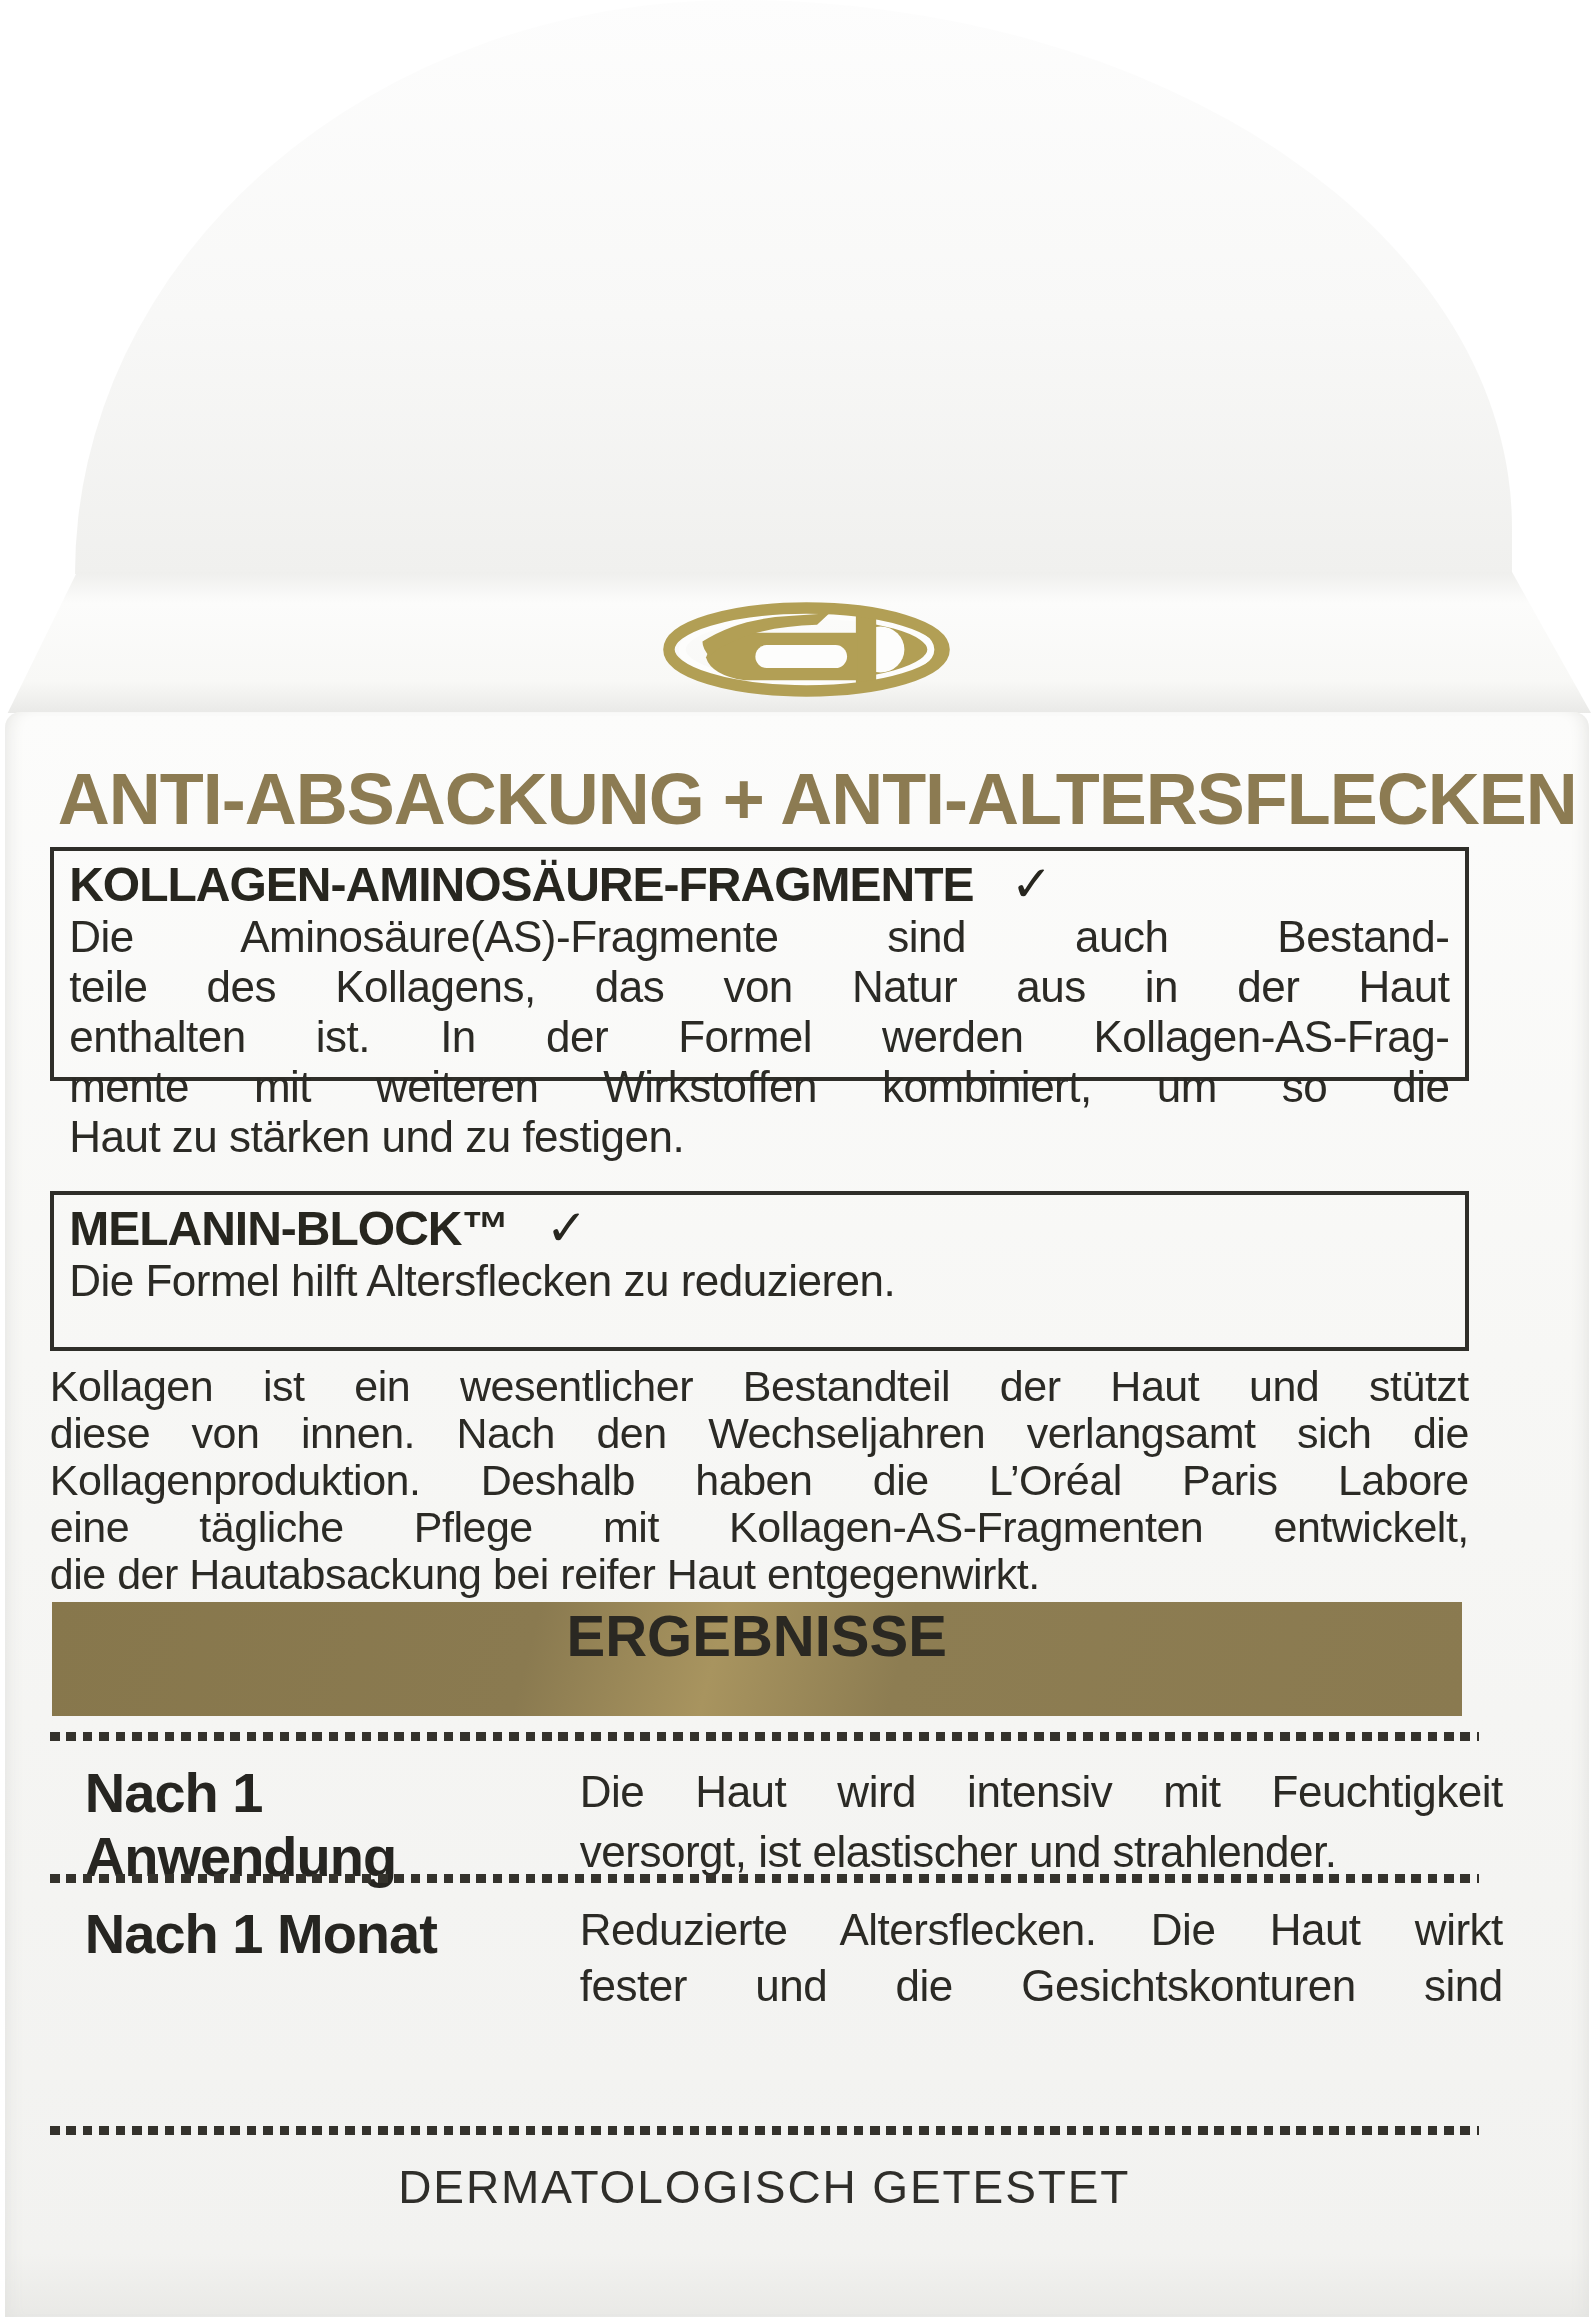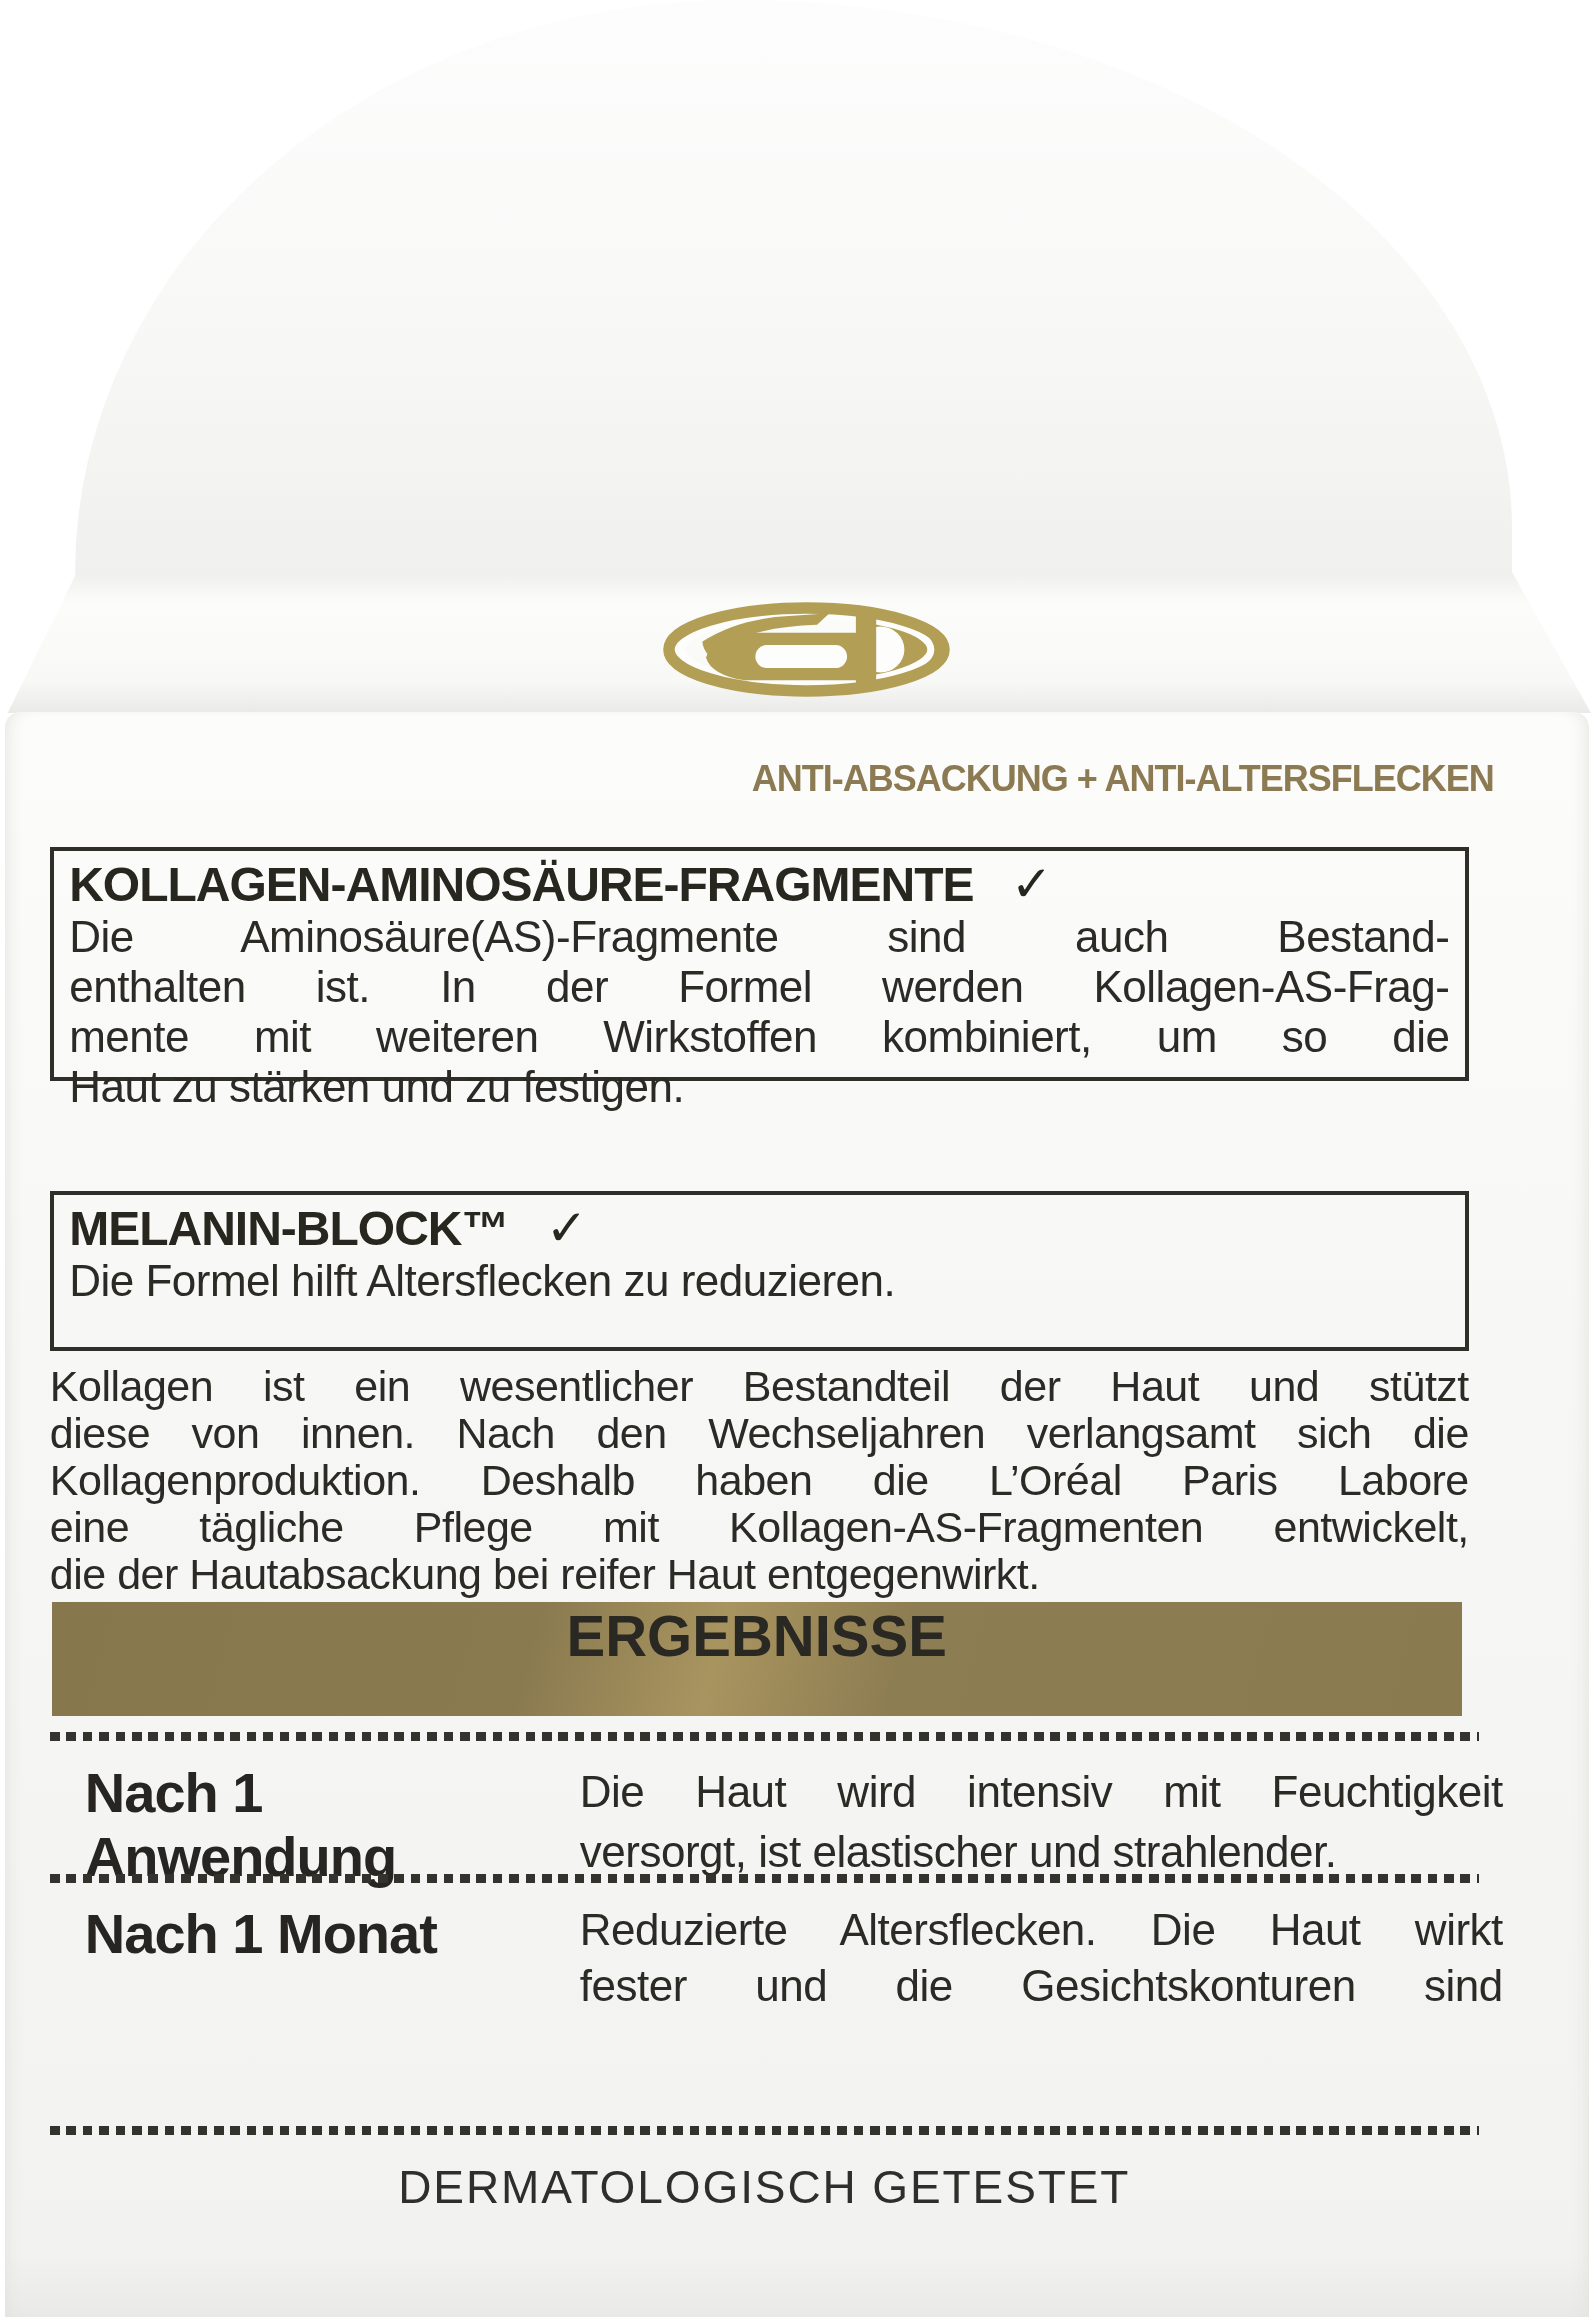--- a/index.html
+++ b/index.html
@@ -16,22 +16,22 @@
   .panel{position:absolute;left:4.8px;top:712px;width:1584px;height:1606px;
          border-radius:15.4px 15.4px 0 0;
          background:linear-gradient(180deg,#fcfcfb 0%,#f7f7f5 40%,#f2f2f0 96%,#e9e9e6 100%);
          box-shadow:inset 13.5px 0 19.3px -13.5px #e0e0dd, inset -13.5px 0 19.3px -13.5px #e0e0dd;}
   .content{position:absolute;left:45px;top:0;width:1429px;height:100%;}
 
   
   .emblem{position:absolute;left:647px;top:601px;width:319px;height:97px;}
 
   
-  .headline{position:absolute;top:46px;left:15px;width:100%;text-align:right;
-            font-size:36px;font-weight:700;letter-spacing:-1px;color:#8c7b52;white-space:nowrap;}
+  .headline{position:absolute;top:46px;left:8px;width:100%;text-align:right;
+            font-size:72px;font-weight:700;letter-spacing:-1px;color:#8c7b52;white-space:nowrap;}
   .ibox{position:absolute;left:0;width:1419px;border:4.8px solid #2f2e29;box-sizing:border-box;
         padding:5.8px 15.4px 3.9px 15.4px;background:transparent;}
   .ibox.first{top:135px;height:234px;}
   .ibox.second{top:479px;height:160px;}
   .box-heading{font-size:48px;font-weight:700;letter-spacing:-1px;line-height:54px;color:#27261f;}
   .check{font-weight:400;margin-left:25px;font-size:50px;}
   .bodylines{font-size:44px;line-height:50px;letter-spacing:-0.5px;color:#2b2a25;}
   .intro{position:absolute;top:651px;left:0;width:1419px;font-size:43px;line-height:47px;
          letter-spacing:-0.5px;color:#2b2a25;}
   .jl{text-align:justify;text-align-last:justify;}
@@ -90,20 +90,21 @@
 
       <div class="headline">ANTI-ABSACKUNG + ANTI-ALTERSFLECKEN</div>
 
       <div class="ibox first">
         <div class="box-heading">
           <span>KOLLAGEN-AMINOSÄURE-FRAGMENTE</span>
           <span class="check">✓</span>
         </div>
         <div class="bodylines">
             <div class="jl">Die Aminosäure(AS)-Fragmente sind auch Bestand-</div>
+            <div class="jl">teile des Kollagens, das von Natur aus in der Haut</div>
             <div class="jl">enthalten ist. In der Formel werden Kollagen-AS-Frag-</div>
             <div class="jl">mente mit weiteren Wirkstoffen kombiniert, um so die</div>
             <div class="jl last">Haut zu stärken und zu festigen.</div>
           </div>
       </div>
 
       <div class="ibox second">
         <div class="box-heading">
           <span>MELANIN-BLOCK™</span>
           <span class="check">✓</span>

